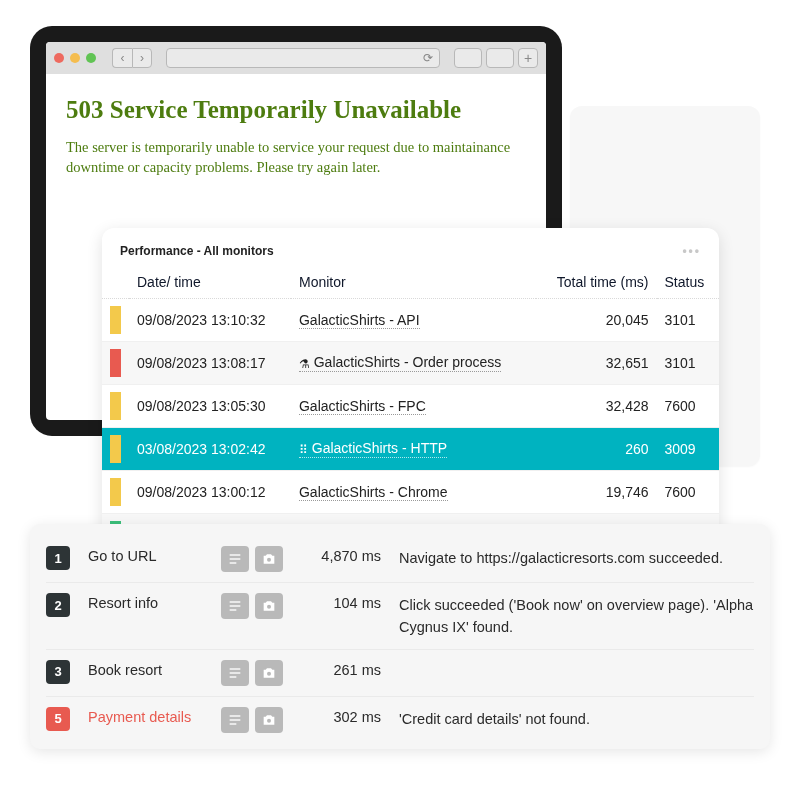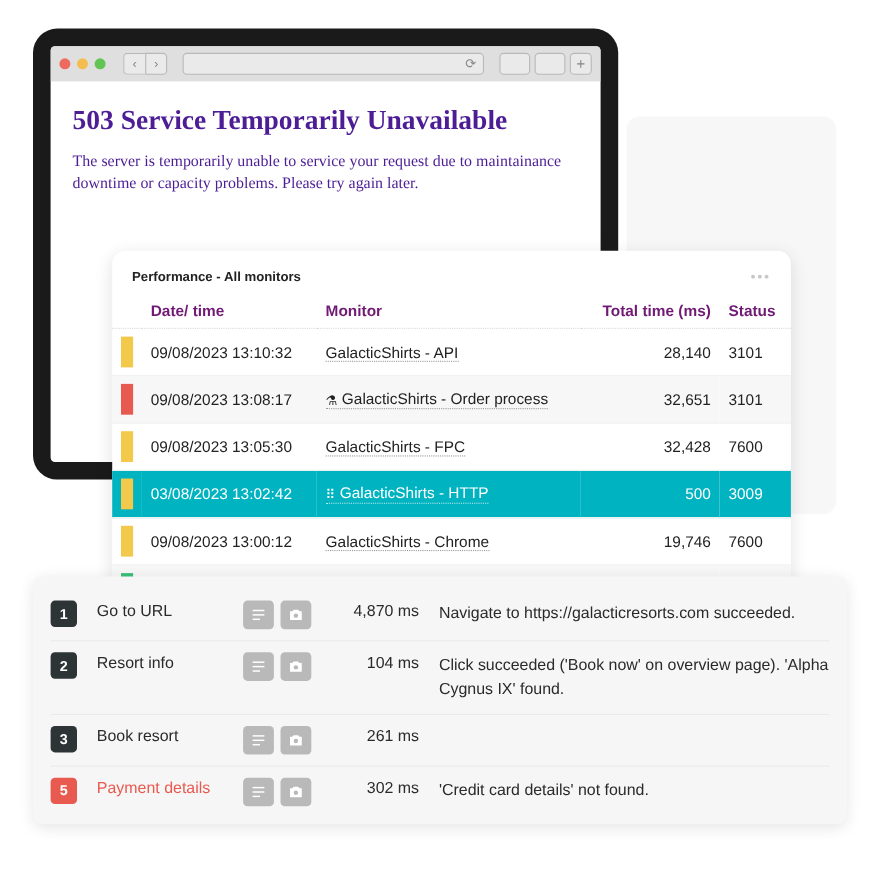--- a/index.html
+++ b/index.html
@@ -44,21 +44,21 @@
   .nav-btns { display:flex; margin-left:10px;}
   .nav-btns .nav-pill { width:20px; border-radius:0;}
   .nav-btns .nav-pill:first-child{border-top-left-radius:4px;border-bottom-left-radius:4px;border-right:none;}
   .nav-btns .nav-pill:last-child{border-top-right-radius:4px;border-bottom-right-radius:4px;}
   .nav-arrow { display:flex;align-items:center;justify-content:center;height:100%;color:#888;font-size:12px;}
   .addr { flex:1; margin:0 8px; position:relative;}
   .addr .reload{position:absolute;right:6px;top:2px;color:#888;font-size:12px;}
   .tabs { display:flex; gap:4px;}
   .tabs .nav-pill{width:28px;}
   .tabs .plus{width:20px;display:flex;align-items:center;justify-content:center;color:#888;font-size:14px;}
-  .page-content { padding: 22px 20px; font-family: Georgia, "Times New Roman", serif; color:#4c1d95;}
+  .page-content { padding: 22px 20px; font-family: Georgia, "Times New Roman", serif; color:#4d7c0f;}
   .page-content h1 { font-size: 25px; font-weight: 700; margin-bottom: 14px;}
   .page-content p { font-size: 14.5px; line-height: 1.35; max-width: 450px;}
 
   
   .back-card{
     position:absolute; top:106px; left:570px;
     width:190px; height:360px;
     background:#f7f7f7; border-radius:12px;
     box-shadow:0 1px 2px rgba(0,0,0,0.04);
   }
@@ -72,21 +72,21 @@
     padding:16px 0 4px 0;
   }
   .perf-head{
     display:flex; align-items:center; justify-content:space-between;
     padding:0 18px 10px 18px;
     font-size:12px; font-weight:600; color:#222;
   }
   .more{color:#c8c8c8;letter-spacing:2px;font-weight:700;}
   .perf-table{width:100%; border-collapse:collapse; font-size:14px;}
   .perf-table th{
-    text-align:left; font-weight:700; color:#701a75;
+    text-align:left; font-weight:400; color:#0f172a;
     padding:6px 8px 8px 8px; border-bottom:1px dotted #d9d9d9;
   }
   .perf-table th.rt{text-align:right;}
   .perf-table td{
     padding:7px 8px; color:#222; border-bottom:1px solid #f0f0f0;
     white-space:nowrap;
   }
   .perf-table tr:nth-child(even):not(.hl) td{background:#f7f7f7;}
   .perf-table tr.hl td{background:#00b3c0;color:#fff;}
   .status-cell{width:12px;padding:0;}
@@ -181,21 +181,21 @@
         <th>Status</th>
       </tr>
     </thead>
     <tbody id="perf-body">
         <tr>
           <td class="status-cell">
             <span class="status-bar sb-yel"></span>
           </td>
           <td>09/08/2023 13:10:32</td>
           <td><span class="mon-link">GalacticShirts - API</span></td>
-          <td class="rt">28,140</td>
+          <td class="rt">20,045</td>
           <td>3101</td>
         </tr>
         <tr>
           <td class="status-cell">
             <span class="status-bar sb-red"></span>
           </td>
           <td>09/08/2023 13:08:17</td>
           <td><span class="mon-link"><span class="mon-ico">⚗</span>GalacticShirts - Order process</span></td>
           <td class="rt">32,651</td>
           <td>3101</td>
@@ -208,21 +208,21 @@
           <td><span class="mon-link">GalacticShirts - FPC</span></td>
           <td class="rt">32,428</td>
           <td>7600</td>
         </tr>
         <tr class="hl">
           <td class="status-cell">
             <span class="status-bar sb-yel"></span>
           </td>
           <td>03/08/2023 13:02:42</td>
           <td><span class="mon-link"><span class="mon-ico">⠿</span>GalacticShirts - HTTP</span></td>
-          <td class="rt">500</td>
+          <td class="rt">260</td>
           <td>3009</td>
         </tr>
         <tr>
           <td class="status-cell">
             <span class="status-bar sb-yel"></span>
           </td>
           <td>09/08/2023 13:00:12</td>
           <td><span class="mon-link">GalacticShirts - Chrome</span></td>
           <td class="rt">19,746</td>
           <td>7600</td>

